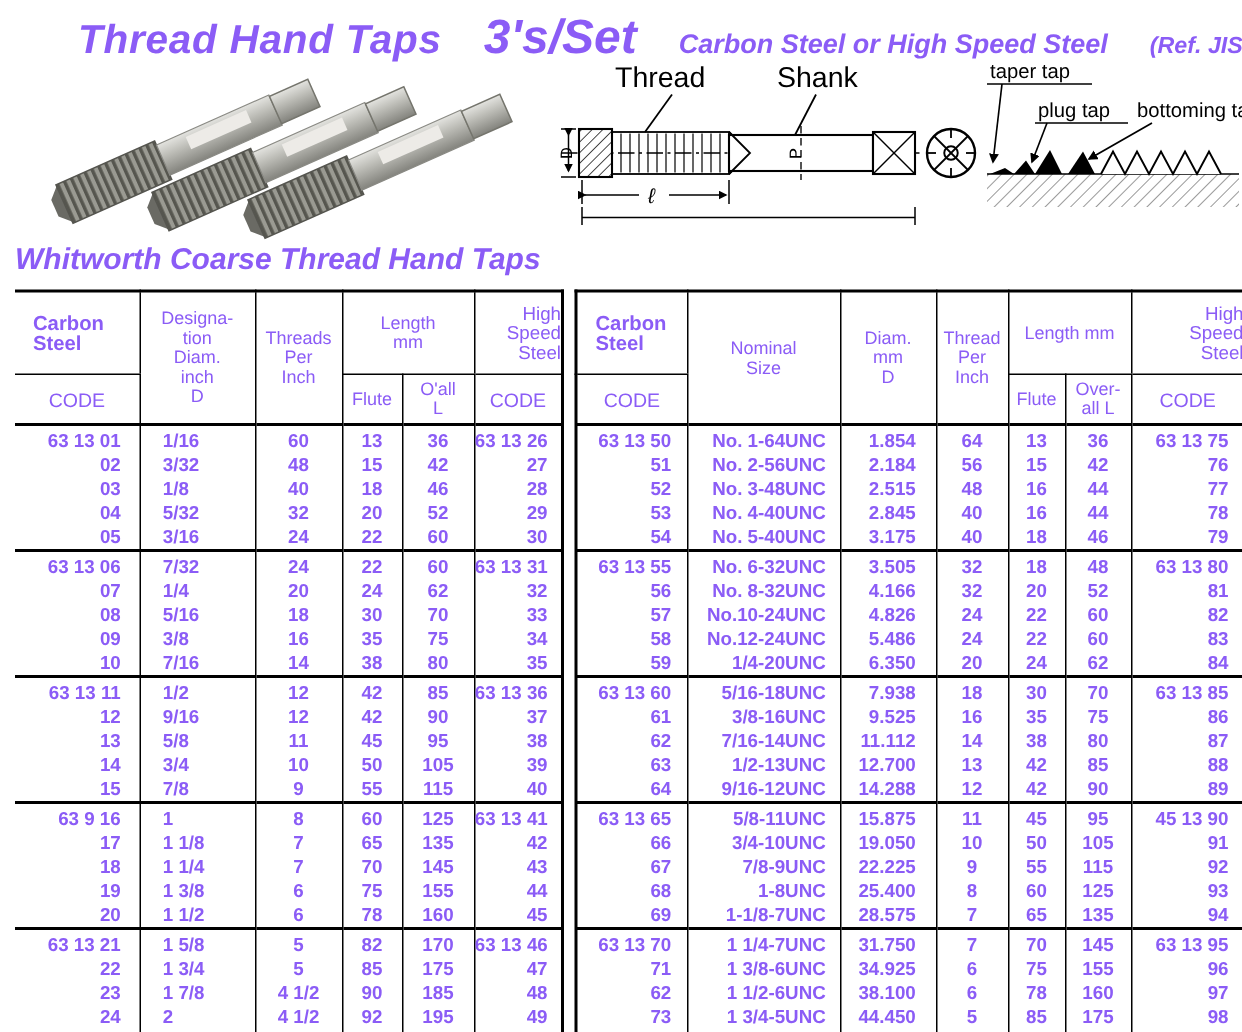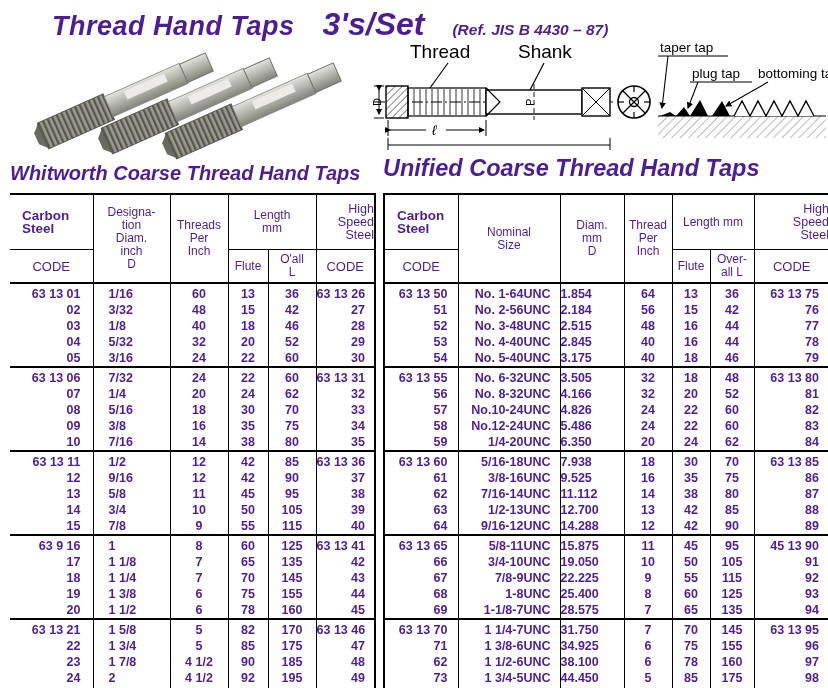--- a/index.html
+++ b/index.html
@@ -1,18 +1,18 @@
 <!DOCTYPE html>
 <html><head>
 <meta charset="utf-8">
 <style>
   html,body{margin:0;padding:0;background:#fff;}
   #canvas{
     position:relative;width:828px;height:688px;background:#fff;overflow:hidden;
-    font-family:"Liberation Sans",sans-serif;color:#4c1d95;
+    font-family:"Liberation Sans",sans-serif;color:#8b5cf6;
   }
   
   .topbar{position:absolute;top:6px;left:52px;display:flex;align-items:baseline;gap:28px;white-space:nowrap;}
   .topbar .t1{font-size:27px;font-weight:bold;font-style:italic;letter-spacing:.5px;}
   .topbar .t2{font-size:32px;font-weight:bold;font-style:italic;}
   .topbar .t3{font-size:18px;font-weight:bold;font-style:italic;}
   .topbar .t4{font-size:15.5px;font-weight:bold;font-style:italic;}
   
   .photo{position:absolute;left:25px;top:40px;width:345px;height:126px;}
   .diagram{position:absolute;left:372px;top:38px;width:456px;height:114px;}
@@ -42,35 +42,36 @@
   
   .tbl-left td:nth-child(1){text-align:right;padding-right:12px;}
   .tbl-left td:nth-child(2){text-align:left;padding-left:15px;}
   .tbl-left td:nth-child(3),
   .tbl-left td:nth-child(4),
   .tbl-left td:nth-child(5){text-align:center;}
   .tbl-left td:nth-child(6){text-align:right;padding-right:9px;margin-left:28px;}
   
   .tbl-right td:nth-child(1){text-align:right;padding-right:10px;}
   .tbl-right td:nth-child(2){text-align:right;padding-right:9px;}
-  .tbl-right td:nth-child(3){text-align:left;padding-right:13px;}
+  .tbl-right td:nth-child(3){text-align:right;padding-right:13px;}
   .tbl-right td:nth-child(4),
   .tbl-right td:nth-child(5),
   .tbl-right td:nth-child(6){text-align:center;}
   .tbl-right td:nth-child(7){text-align:right;padding-right:10px;}
   svg text{font-family:"Liberation Sans",sans-serif;fill:#000;}
 </style>
 </head>
 <body>
 
 <div id="canvas">
 
   <header class="topbar">
     <span class="t1">Thread Hand Taps</span>
     <span class="t2">3's/Set</span>
+    <span class="t3">Carbon Steel or  High Speed Steel</span>
     <span class="t4">(Ref. JIS B 4430 – 87)</span>
   </header>
 
   <div class="photo">
     <svg width="345" height="126" viewBox="0 0 345 126">
       <defs>
         <linearGradient id="gBody" x1="0" y1="0" x2="0" y2="1">
           <stop offset="0" stop-color="#e3e3df"></stop>
             <stop offset="0.4" stop-color="#bdbdb7"></stop>
             <stop offset="1" stop-color="#83837d"></stop>
@@ -197,21 +198,20 @@
         <text x="320" y="40" font-size="13.5">plug tap</text>
         <line x1="318" y1="44" x2="380" y2="44" stroke="#000" stroke-width="1.1"></line>
         <line x1="326" y1="44" x2="316" y2="70" stroke="#000" stroke-width="1.1" marker-end="url(#arr)"></line>
         <text x="386" y="40" font-size="13.5">bottoming tap</text>
         <line x1="396" y1="44" x2="354" y2="68" stroke="#000" stroke-width="1.1" marker-end="url(#arr)"></line>
       </g>
     </svg>
   </div>
 
   <div class="tbl-title tbl-title-left">Whitworth Coarse Thread Hand Taps</div>
-  <div class="tbl-title tbl-title-right">Unified Coarse Thread Hand Taps</div>
 
   <table class="tbl tbl-left">
     <colgroup>
       <col style="width:83px">
         <col style="width:77px">
         <col style="width:58px">
       <col style="width:40px">
         <col style="width:48px">
         <col style="width:59px">
     </colgroup>

